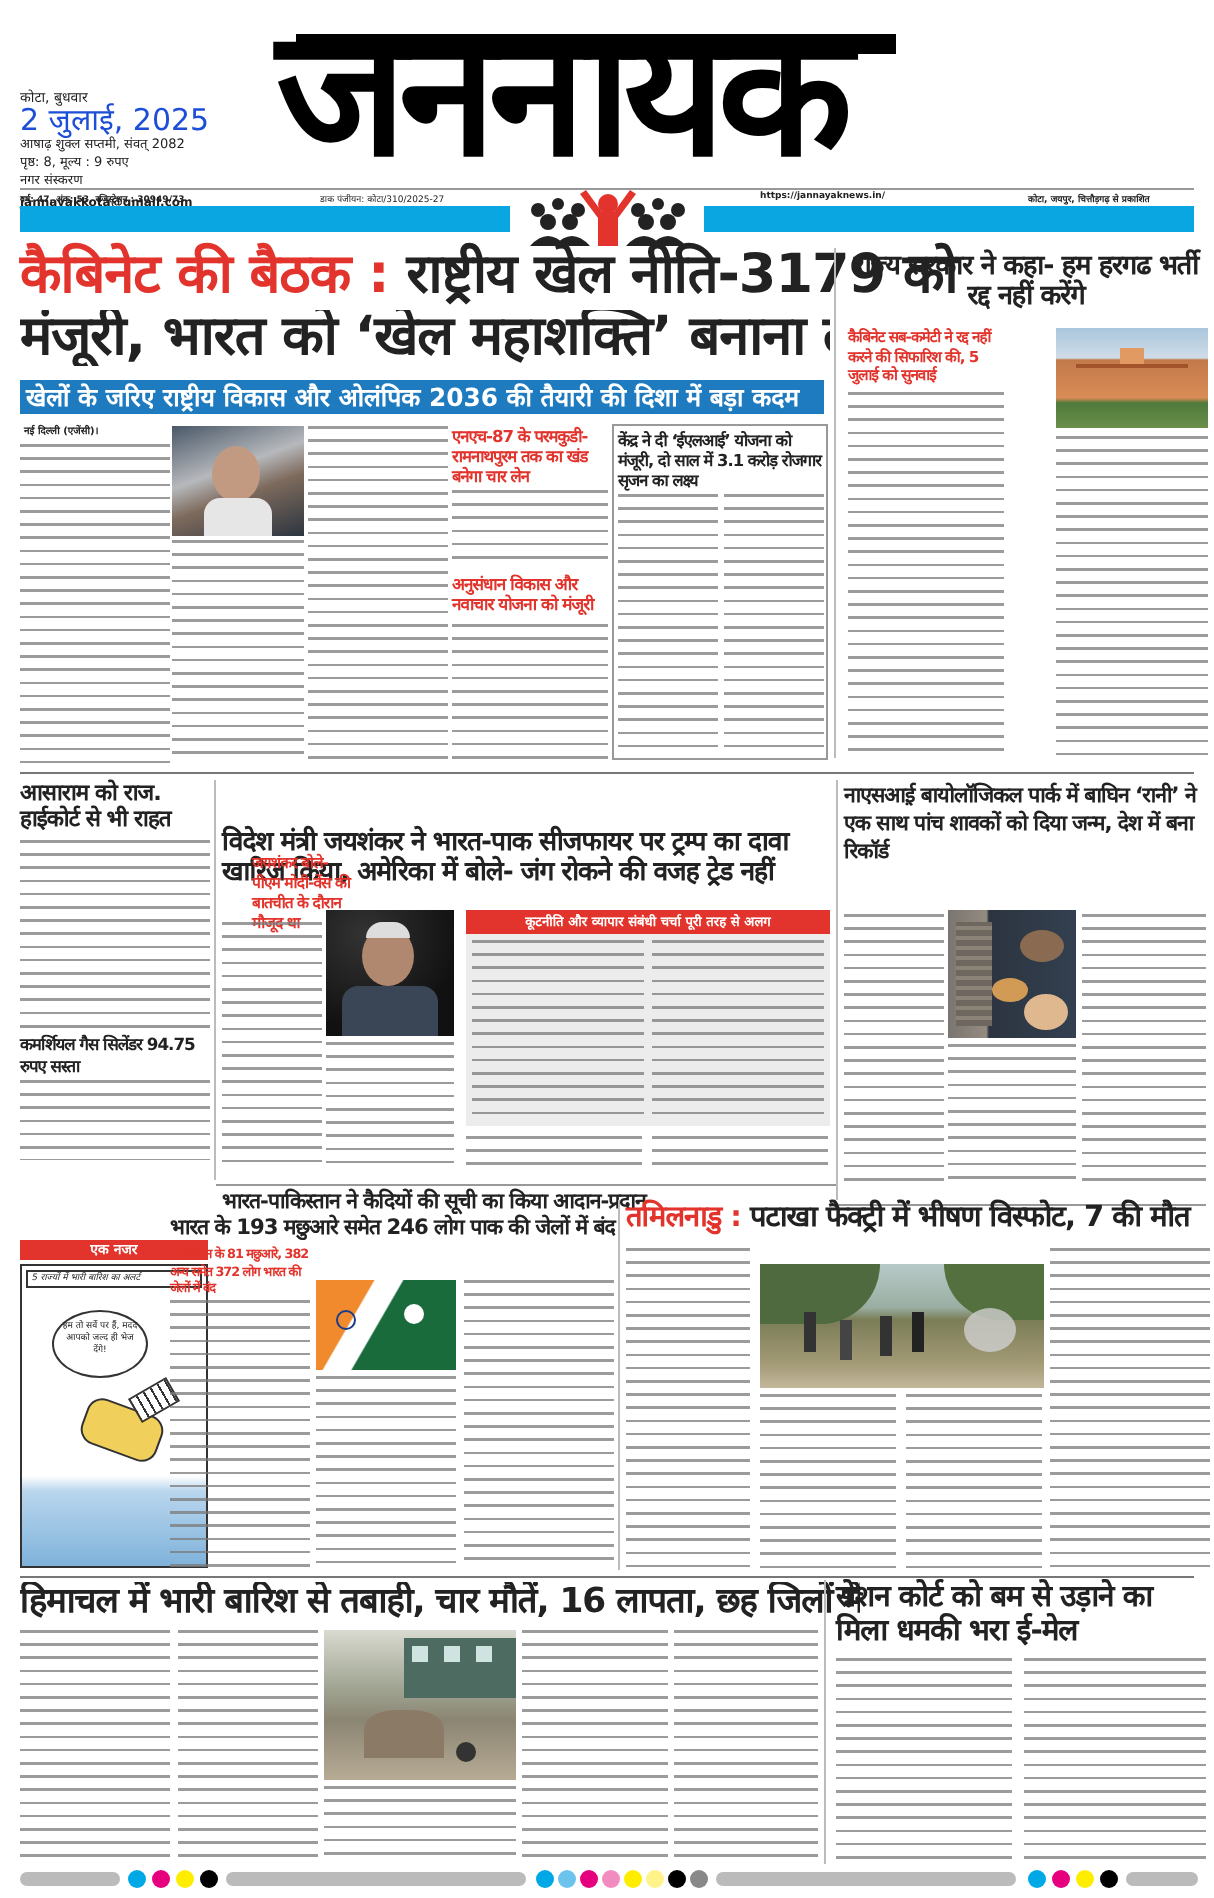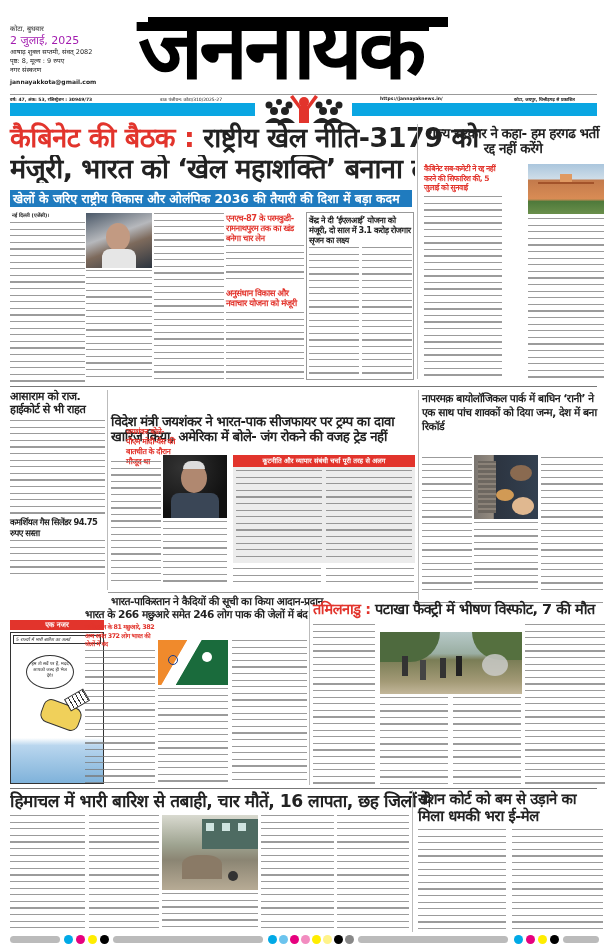--- a/index.html
+++ b/index.html
@@ -10,23 +10,23 @@
 .col-lines{background:repeating-linear-gradient(to bottom,#7a7a7a 0,#7a7a7a 1.3px,transparent 1.3px,transparent 6.6px);opacity:.75}
 .hr{position:absolute;height:1px;background:#999}
 .vr{position:absolute;width:1px;background:#bbb}
 .photo{position:absolute;overflow:hidden}
 .cmyk{position:absolute;bottom:5px;width:9px;height:9px;border-radius:50%}
 .bar{position:absolute;bottom:6px;height:7px;border-radius:4px;background:#bbb}
 </style>
 </head>
 <body>
 
-<div class="abs" style="left:10px;top:24px;width:140px">
+<div class="abs" style="left:10px;top:44px;width:140px">
   <div style="font-size:7px">कोटा, बुधवार</div>
-  <div style="font-size:11px;color:#a21caf;line-height:15px">2 जुलाई, 2025</div>
+  <div style="font-size:15px;color:#1d4ed8;line-height:15px">2 जुलाई, 2025</div>
   <div style="font-size:6.5px;line-height:9px">आषाढ़ शुक्ल सप्तमी, संवत् 2082</div>
   <div style="font-size:6.5px;line-height:9px">पृष्ठ: 8, मूल्य : 9 रुपए</div>
   <div style="font-size:6.5px;line-height:9px">नगर संस्करण</div>
   <div style="font-size:6px;font-weight:bold;margin-top:3px">jannayakkota@gmail.com</div>
 </div>
 
 <div class="abs" style="left:138px;top:4px;width:310px;font-size:88px;font-weight:bold;line-height:90px;color:#000;letter-spacing:-4px;font-family:Liberation Serif, serif">जननायक</div>
 <div class="abs" style="left:148px;top:17px;width:300px;height:10px;background:#000"></div>
 
 <div class="hr" style="left:10px;top:94px;width:587px;background:#999"></div>
@@ -129,36 +129,36 @@
 <div class="abs" style="left:233px;top:455px;width:182px;height:108px;background:#ececec"></div>
 <div class="abs" style="left:233px;top:455px;width:182px;height:12px;background:#e2342c;color:#fff;font-weight:bold;font-size:6.6px;line-height:12px;text-align:center">
   <span>कूटनीति और व्यापार संबंधी चर्चा पूरी तरह से अलग</span>
 </div>
 <div class="abs col-lines" style="left:236px;top:470px;width:86px;height:90px"></div>
 <div class="abs col-lines" style="left:326px;top:470px;width:86px;height:90px"></div>
 <div class="abs col-lines" style="left:233px;top:568px;width:88px;height:20px"></div>
 <div class="abs col-lines" style="left:326px;top:568px;width:88px;height:20px"></div>
 
 <div class="vr" style="left:418px;top:390px;height:210px"></div>
-<div class="abs hl" style="left:422px;top:391px;width:182px;font-size:10.6px;line-height:14px">नापरमक़ बायोलॉजिकल पार्क में बाघिन ‘रानी’ ने एक साथ पांच शावकों को दिया जन्म, देश में बना रिकॉर्ड</div>
+<div class="abs hl" style="left:422px;top:391px;width:182px;font-size:10.6px;line-height:14px">नाएसआई़ बायोलॉजिकल पार्क में बाघिन ‘रानी’ ने एक साथ पांच शावकों को दिया जन्म, देश में बना रिकॉर्ड</div>
 <div class="abs col-lines" style="left:422px;top:457px;width:50px;height:136px"></div>
 <div class="photo" style="left:474px;top:455px;width:64px;height:64px;background:linear-gradient(90deg,#7a7570 0%,#948b80 30%,#2c3440 32%,#334050 100%)">
   <div style="position:absolute;left:4px;top:6px;width:18px;height:52px;background:repeating-linear-gradient(0deg,#6d6760 0,#6d6760 3px,#8b8278 3px,#8b8278 5px)"></div>
   <div style="position:absolute;left:36px;top:10px;width:22px;height:16px;border-radius:50%;background:#8a6a50"></div>
   <div style="position:absolute;left:22px;top:34px;width:18px;height:12px;border-radius:50%;background:#d19a55"></div>
   <div style="position:absolute;left:38px;top:42px;width:22px;height:18px;border-radius:50%;background:#e0b890"></div>
 </div>
 <div class="abs col-lines" style="left:474px;top:522px;width:64px;height:72px"></div>
 <div class="abs col-lines" style="left:541px;top:457px;width:62px;height:136px"></div>
 
 <div class="hr" style="left:108px;top:592px;width:310px"></div>
 <div class="hr" style="left:418px;top:602px;width:185px"></div>
 
 <div class="abs hl" style="left:111px;top:595px;width:210px;font-size:10.6px;line-height:13px;white-space:nowrap">भारत-पाकिस्तान ने कैदियों की सूची का किया आदान-प्रदान</div>
-<div class="abs hl" style="left:85px;top:608px;width:235px;font-size:10.6px;line-height:13px;white-space:nowrap">भारत के 266 मछुआरे समेत 246 लोग पाक की जेलों में बंद</div>
+<div class="abs hl" style="left:85px;top:608px;width:235px;font-size:10.6px;line-height:13px;white-space:nowrap">भारत के 193 मछुआरे समेत 246 लोग पाक की जेलों में बंद</div>
 <div class="abs hl red" style="left:85px;top:623px;width:70px;font-size:6.4px;line-height:8.5px">पाकिस्तान के 81 मछुआरे, 382 अन्य समेत 372 लोग भारत की जेलों में बंद</div>
 <div class="abs col-lines" style="left:85px;top:650px;width:70px;height:135px"></div>
 <div class="photo" style="left:158px;top:640px;width:70px;height:45px;background:linear-gradient(120deg,#f08a2c 0%,#f08a2c 30%,#fff 31%,#fff 45%,#1a6b3c 46%,#1a6b3c 100%)">
   <div style="position:absolute;left:10px;top:15px;width:10px;height:10px;border:1px solid #1a3c8a;border-radius:50%"></div>
   <div style="position:absolute;left:44px;top:12px;width:10px;height:10px;border-radius:50%;background:#fff"></div>
 </div>
 <div class="abs col-lines" style="left:158px;top:688px;width:70px;height:97px"></div>
 <div class="abs col-lines" style="left:232px;top:640px;width:75px;height:145px"></div>
 
 <div class="vr" style="left:309px;top:600px;height:185px"></div>

